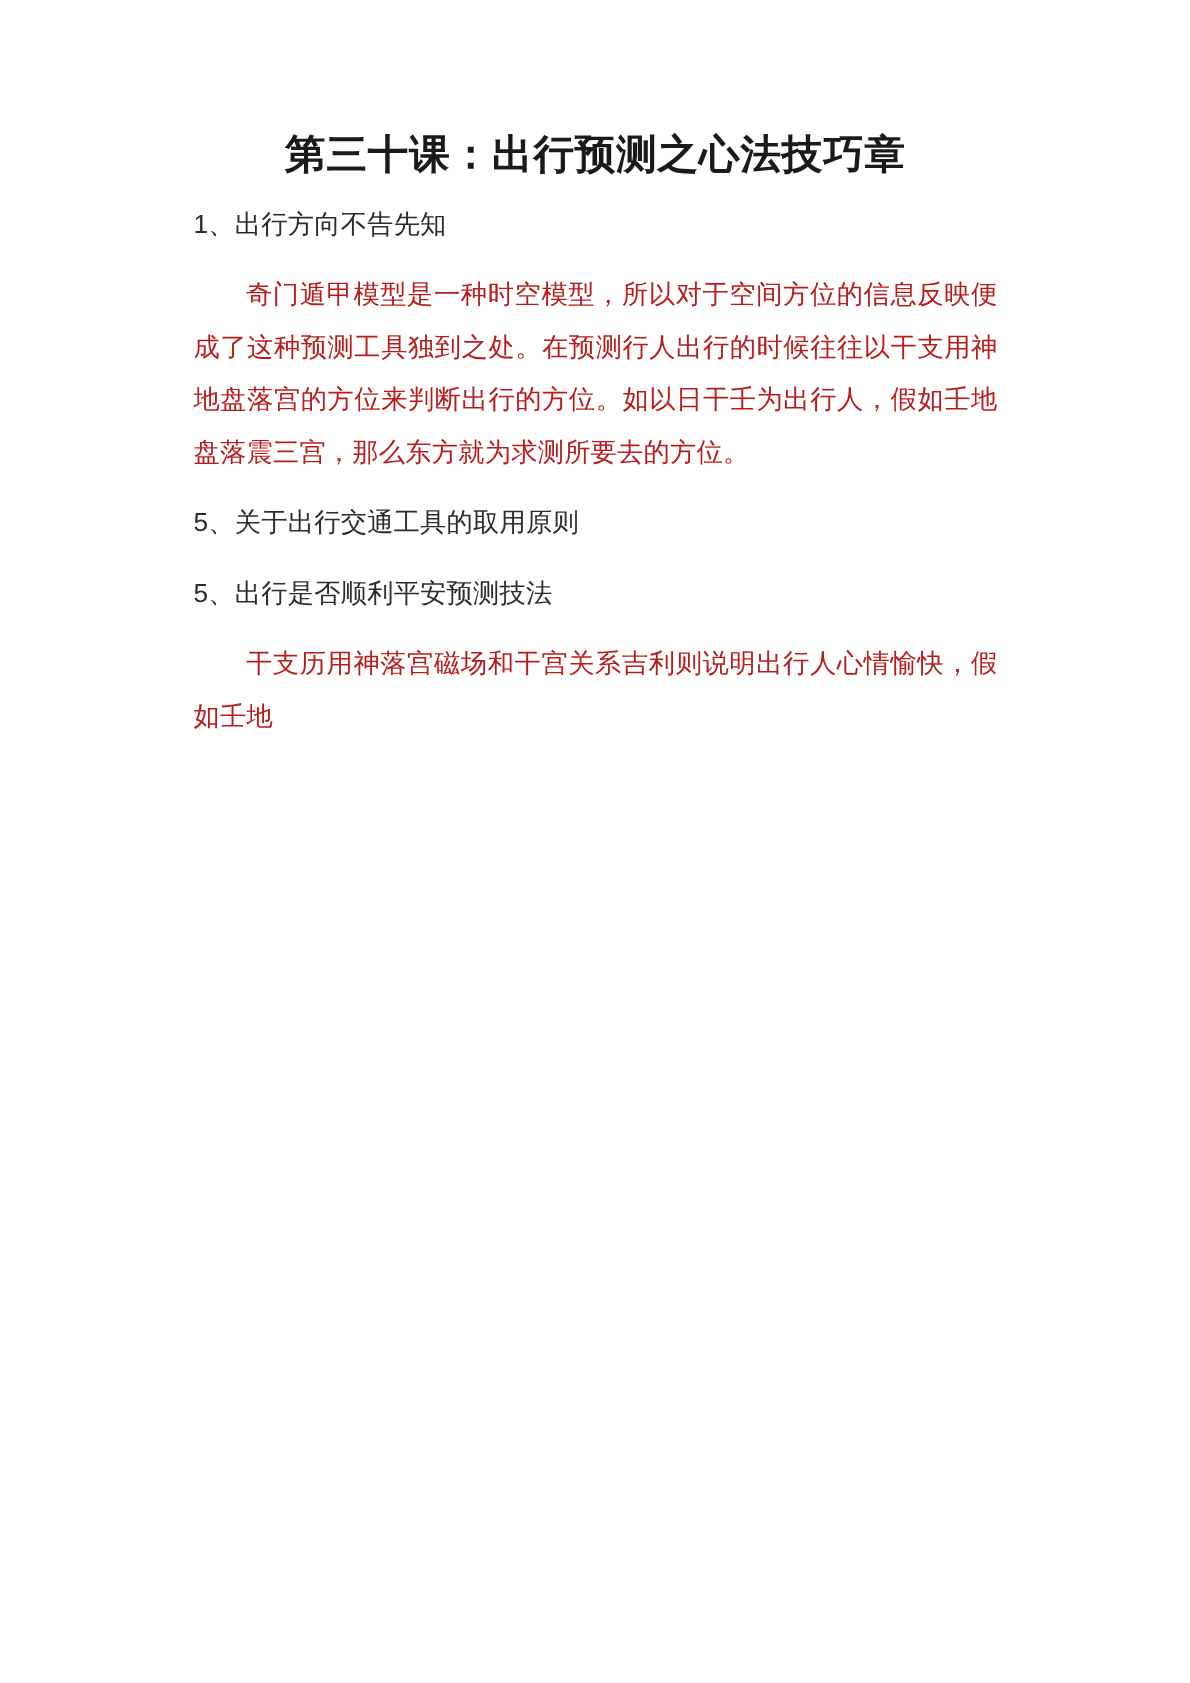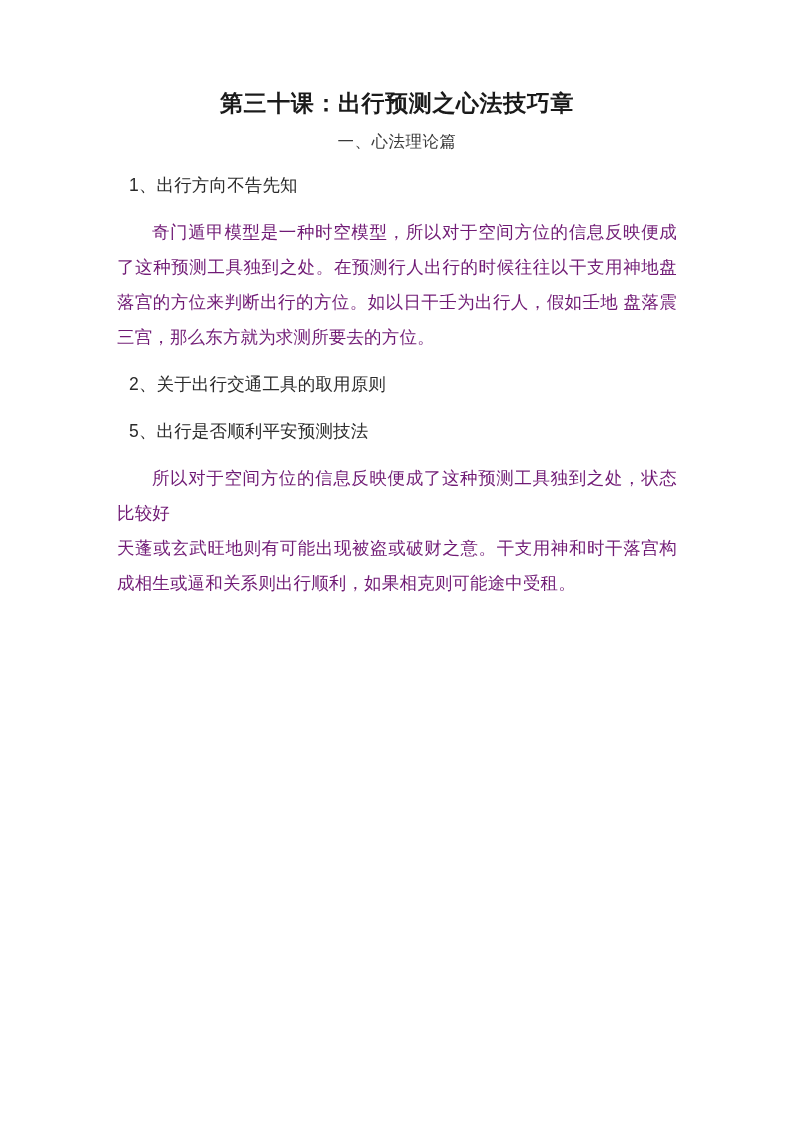--- a/index.html
+++ b/index.html
@@ -19,21 +19,21 @@
     overflow: hidden;
     box-sizing: border-box;
   }
   .content {
     position: absolute;
     left: 117px;
     top: 86px;
     width: 560px;
   }
   .doc-title {
-    font-size: 23px;
+    font-size: 27px;
     font-weight: bold;
     text-align: center;
     letter-spacing: 0.6px;
     line-height: 34px;
     margin: 0 0 6px 0;
     color: #1a1a1a;
     font-family: "Liberation Sans", "DejaVu Sans", sans-serif;
   }
   .doc-subtitle {
     font-size: 16.5px;
@@ -48,47 +48,45 @@
     font-size: 17.5px;
     line-height: 35px;
     margin: 12px;
     color: #2b2b2b;
     letter-spacing: 0.15px;
     white-space: pre-wrap;
   }
   .body-para {
     font-size: 17.5px;
     line-height: 35px;
-    margin: 0;
-    color: #701a75;
+    margin: 12px;
+    color: #b91c1c;
     text-align: justify;
     text-justify: inter-character;
     letter-spacing: 0.15px;
     white-space: pre-wrap;
   }
   .body-para.indent {
     text-indent: 2em;
   }
   .body-para.noindent {
     text-indent: 0;
   }
 </style>
 </head>
 <body>
 
 <div class="page">
   <div class="content">
 
     <h1 class="doc-title">第三十课：出行预测之心法技巧章</h1>
 
-    <div class="doc-subtitle">一、心法理论篇</div>
 
     <div class="section-heading">1、出行方向不告先知</div>
     <p class="body-para indent">奇门遁甲模型是一种时空模型，所以对于空间方位的信息反映便成了这种预测工具独到之处。在预测行人出行的时候往往以干支用神地盘落宫的方位来判断出行的方位。如以日干壬为出行人，假如壬地 盘落震三宫，那么东方就为求测所要去的方位。</p>
 
-    <div class="section-heading">2、关于出行交通工具的取用原则</div>
+    <div class="section-heading">5、关于出行交通工具的取用原则</div>
 
     <div class="section-heading">5、出行是否顺利平安预测技法</div>
-    <p class="body-para indent">所以对于空间方位的信息反映便成了这种预测工具独到之处，状态比较好</p>
-    <p class="body-para noindent">天蓬或玄武旺地则有可能出现被盗或破财之意。干支用神和时干落宫构成相生或逼和关系则出行顺利，如果相克则可能途中受租。</p>
+    <p class="body-para indent">干支历用神落宫磁场和干宫关系吉利则说明出行人心情愉快，假如壬地</p>
 
   </div>
 </div>
 
 </body></html>

